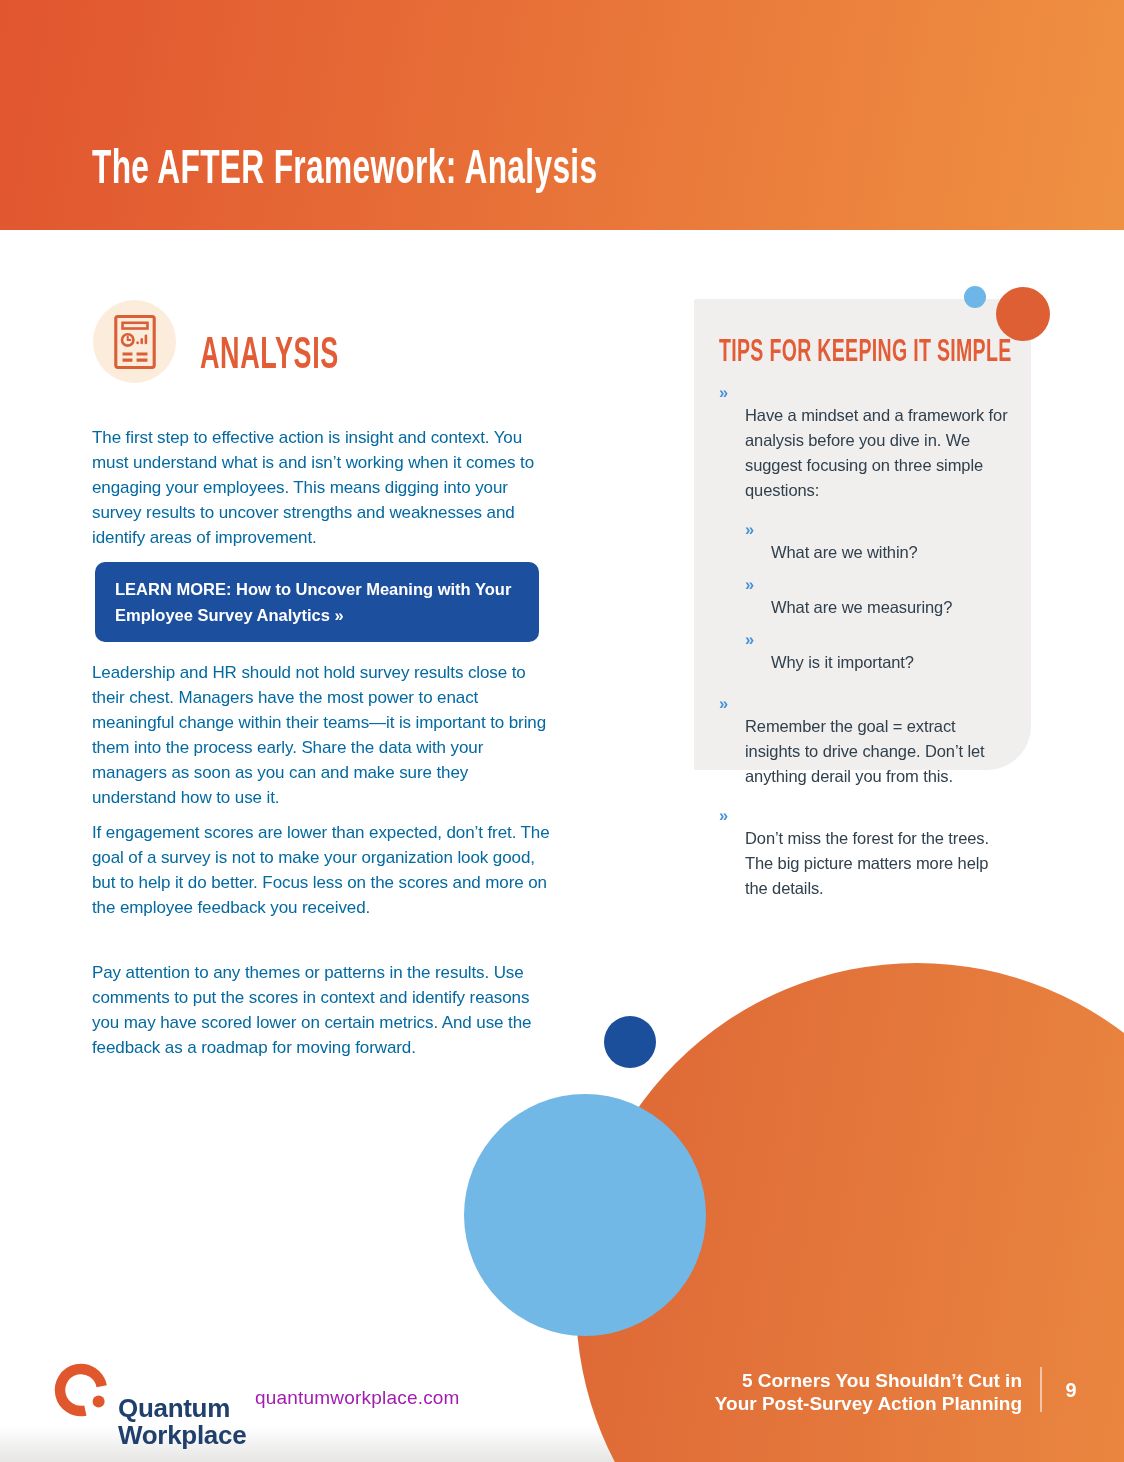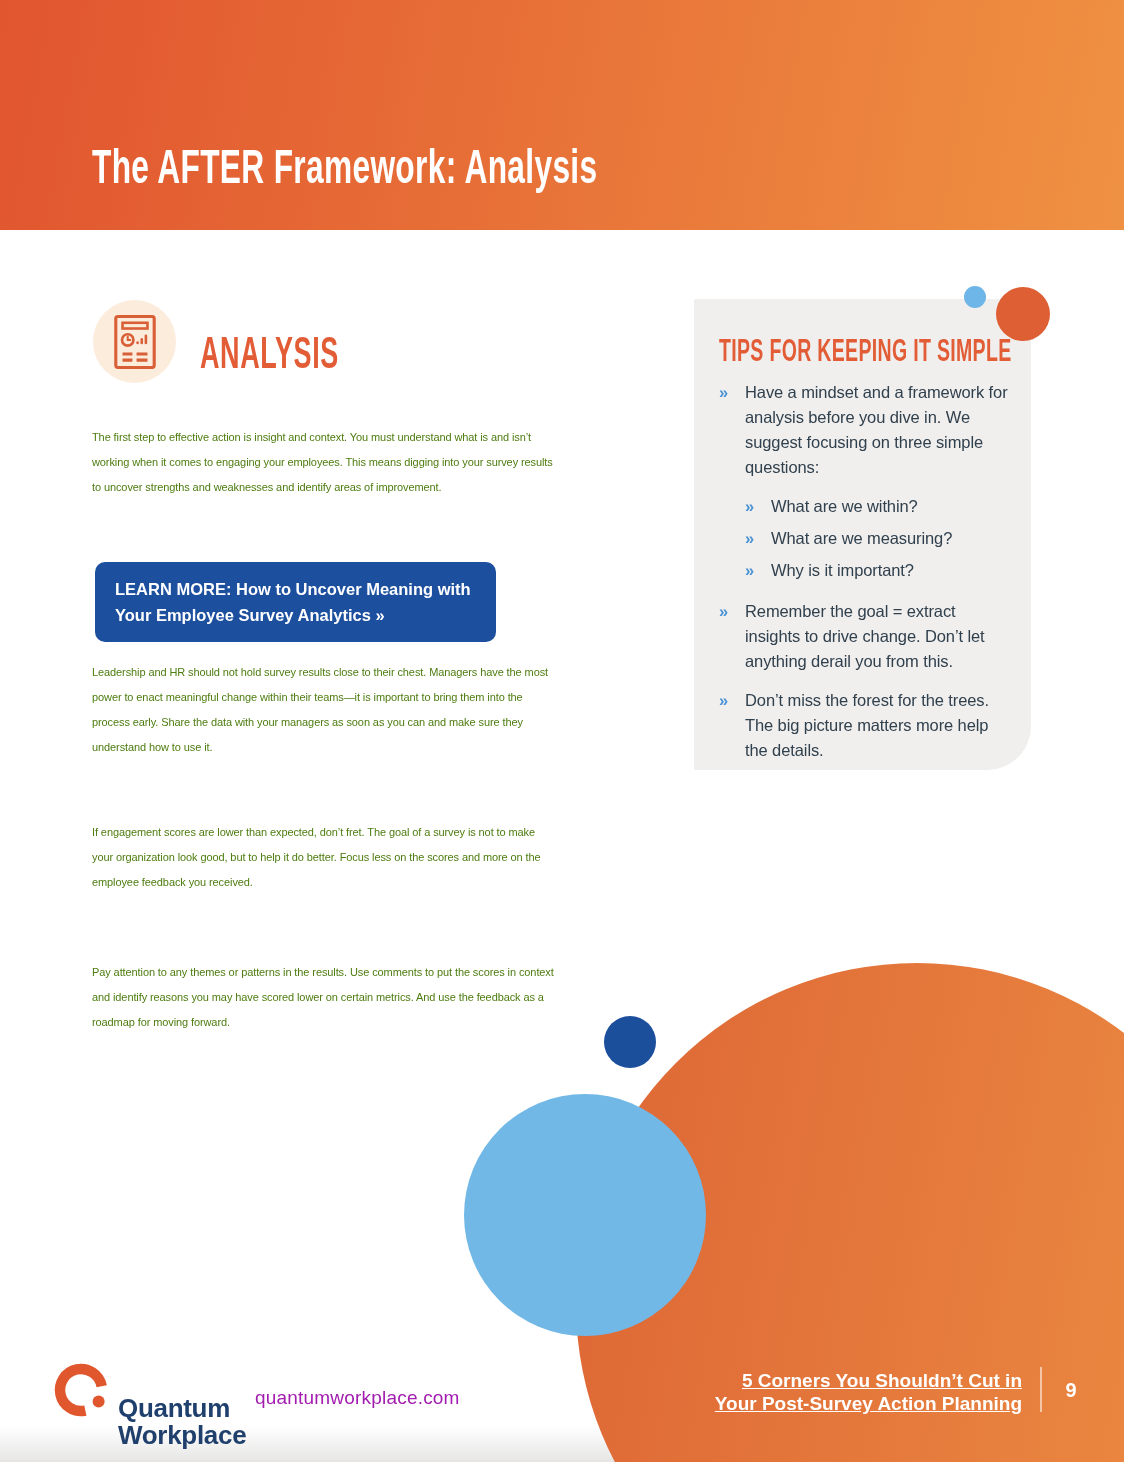--- a/index.html
+++ b/index.html
@@ -11,56 +11,56 @@
   .header-band{position:absolute;left:0;top:0;width:1124px;height:230px;
     background:linear-gradient(100deg,#e1552f 0%,#ef9142 100%);}
   .cond{font-weight:700;white-space:nowrap;transform-origin:left top;margin:0;}
   .header-title{position:absolute;left:92px;top:139px;font-size:48px;color:#ffffff;
     transform:scaleX(0.66);letter-spacing:0.5px;}
   
   .icon-circle{position:absolute;left:93px;top:300px;width:83px;height:83px;border-radius:50%;
     background:#fcecdc;display:flex;align-items:center;justify-content:center;}
   .analysis-heading{position:absolute;left:200px;top:327px;font-size:45px;color:#e25c36;
     transform:scaleX(0.60);letter-spacing:1px;}
-  .body-para{position:absolute;left:92px;width:462px;margin:0;font-size:11px;line-height:25px;
-    color:#4d7c0f;letter-spacing:-0.1px;}
+  .body-para{position:absolute;left:92px;width:462px;margin:0;font-size:17px;line-height:25px;
+    color:#0369a1;letter-spacing:-0.1px;}
   .p1{top:425px;} .p2{top:660px;} .p3{top:820px;} .p4{top:944px;margin-top:16px;}
-  .learn-more{position:absolute;left:95px;top:562px;width:401px;box-sizing:border-box;
+  .learn-more{position:absolute;left:95px;top:562px;width:444px;box-sizing:border-box;
     padding:14px 16px 14px 20px;background:#1d4f9f;border-radius:10px;color:#ffffff;
     font-weight:700;font-size:16.5px;line-height:26px;display:block;text-decoration:none;}
   
   .tips-box{position:absolute;left:694px;top:299px;width:337px;height:471px;background:#f0efee;
     border-radius:2px 2px 44px 2px;}
   .tips-title{position:absolute;left:719px;top:333px;font-size:31px;color:#e25c36;
     transform:scaleX(0.63);letter-spacing:0.5px;}
   .tips-list{position:absolute;left:719px;top:380px;width:292px;font-size:16.5px;line-height:25px;
     color:#31404d;letter-spacing:-0.1px;}
   .tip-row{display:flex;margin-bottom:14px;}
   .tip-row .marker{flex:0 0 26px;color:#4792d4;font-weight:700;}
-  .tip-text{flex:1;}
+  .tip-text{flex:1;margin-top:23px;}
   .sub-group{margin:6px 0 16px 26px;}
   .sub-group .tip-row{margin-bottom:7px;}
   
   .circle{position:absolute;border-radius:50%;}
   .c-tips-blue{left:964px;top:286px;width:22px;height:22px;background:#6db6e7;}
   .c-tips-orange{left:996px;top:287px;width:54px;height:54px;background:#dd5f33;}
   .c-big-orange{left:576px;top:963px;width:682px;height:682px;
     background:linear-gradient(100deg,#de6836 5%,#ec8c42 95%);}
   .c-light-blue{left:464px;top:1094px;width:242px;height:242px;background:#72b8e6;}
   .c-dark-blue{left:604px;top:1016px;width:52px;height:52px;background:#1b4e9b;}
   .bottom-fade{position:absolute;left:0;right:0;bottom:0;height:36px;
     background:linear-gradient(to bottom,rgba(120,115,110,0),rgba(120,115,110,0.18));}
   
   .logo-mark{position:absolute;left:53px;top:1362px;}
   .logo-text{position:absolute;left:118px;top:1363px;font-size:26px;font-weight:700;
     color:#1f3f6c;line-height:27px;letter-spacing:-0.3px;margin-top:32px;}
   .logo-text span{display:block;}
   .website{position:absolute;left:255px;top:1387px;font-size:19px;color:#a21caf;letter-spacing:0.2px;}
   .footer-right{position:absolute;left:640px;top:1369px;width:382px;text-align:right;
-    font-size:19px;font-weight:700;color:#ffffff;line-height:23px;text-decoration:underline;}
+    font-size:19px;font-weight:700;color:#ffffff;line-height:23px;}
   .footer-right span{display:block;}
   .footer-divider{position:absolute;left:1040px;top:1367px;width:2px;height:45px;
     background:rgba(255,255,255,0.55);}
   .page-number{position:absolute;left:1054px;top:1379px;width:34px;text-align:center;
     font-size:20px;font-weight:700;color:#ffffff;}
 </style>
 </head>
 <body>
 
 <div class="page">

